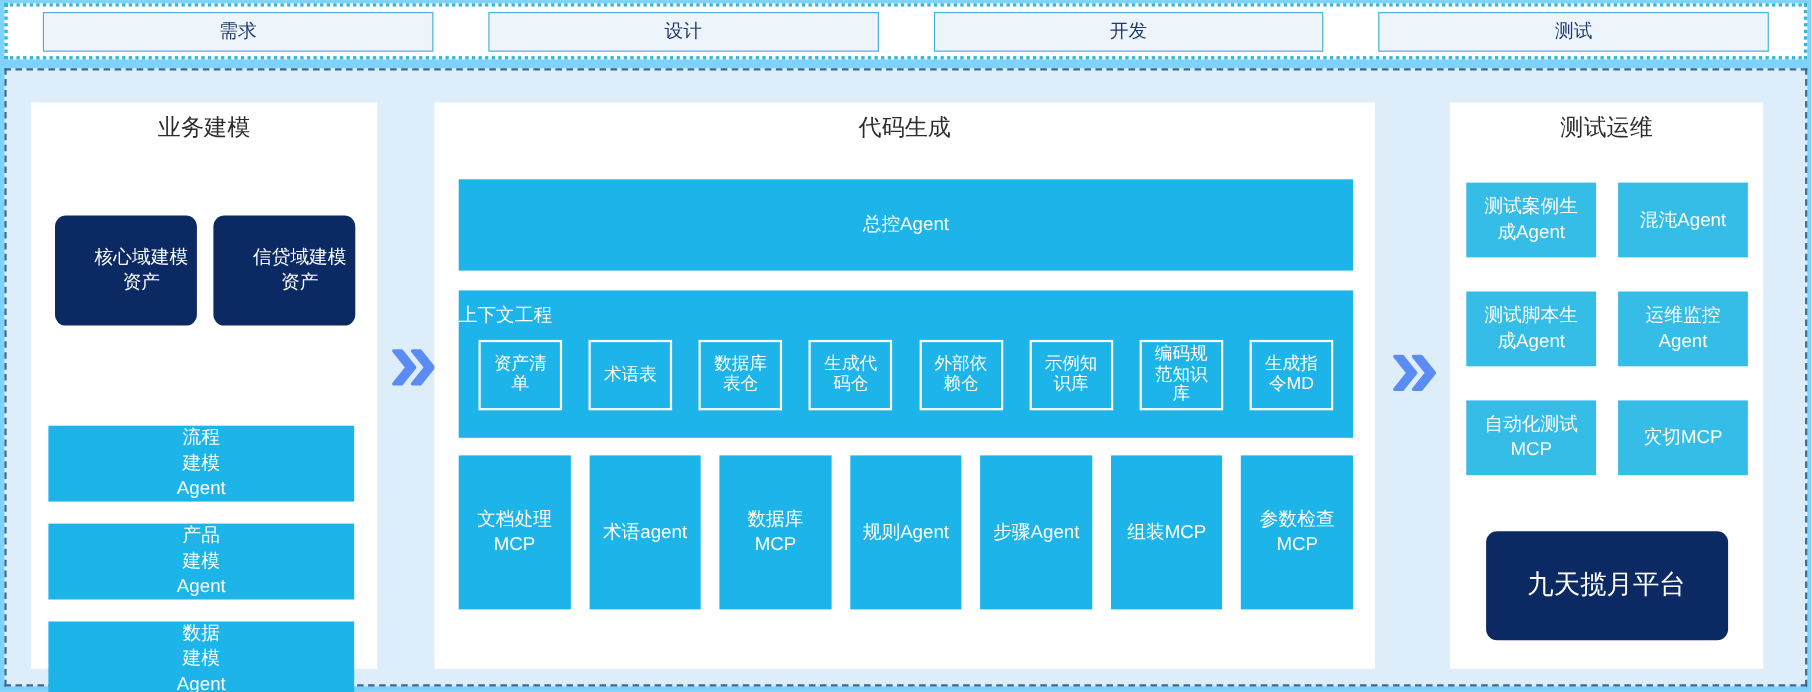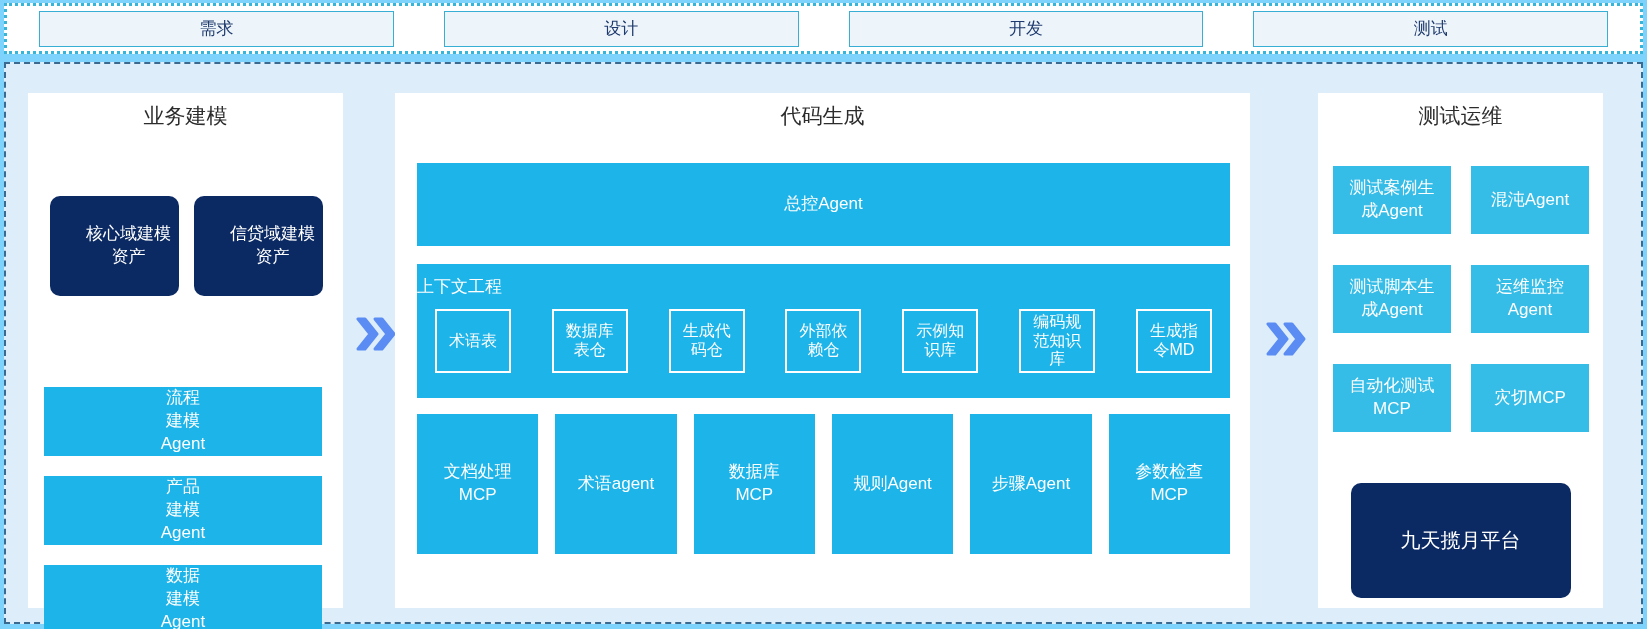--- a/index.html
+++ b/index.html
@@ -60,21 +60,21 @@
   .tool-row { display:flex; gap:17px; margin:16px 20px 0 22px; }
   .tool-row .box { flex:1; height:140px; }
   
   .panel-right { left:1312px; width:285px; }
   .ops-grid {
     display:grid; grid-template-columns:1fr 1fr; gap:31px 20px;
     margin:36px 14px 0 15px;
   }
   .ops-grid .box { height:68px; }
   .platform-box {
-    margin:51px auto 0; width:220px; height:115px; font-size:20px;
+    margin:51px auto 0; width:220px; height:99px; font-size:24px;
   }
   
   .chevron { position:absolute; width:40px; height:34px; }
   .chevron-1 { left:350px; top:253px; }
   .chevron-2 { left:1260px; top:258px; }
 </style>
 </head>
 <body>
 
 <div class="page">
@@ -115,20 +115,22 @@
         <polygon points="19,2 26,2 38,17 26,32 19,32 31,17" fill="#5b8cf3" stroke="#5b8cf3" stroke-width="3" stroke-linejoin="round"></polygon>
       </svg>
     </div>
 
     <div class="panel panel-mid">
       <div class="panel-title">代码生成</div>
       <div class="box cyan master-bar">总控Agent</div>
       <div class="context-wrap">
         <div class="context-title">上下文工程</div>
         <div class="context-items">
+          <div class="box">资产清
+单</div>
           <div class="box">术语表</div>
           <div class="box">数据库
 表仓</div>
           <div class="box">生成代
 码仓</div>
           <div class="box">外部依
 赖仓</div>
           <div class="box">示例知
 识库</div>
           <div class="box">编码规
@@ -139,20 +141,21 @@
         </div>
       </div>
       <div class="tool-row">
         <div class="box cyan">文档处理
 MCP</div>
         <div class="box cyan">术语agent</div>
         <div class="box cyan">数据库
 MCP</div>
         <div class="box cyan">规则Agent</div>
         <div class="box cyan">步骤Agent</div>
+        <div class="box cyan">组装MCP</div>
         <div class="box cyan">参数检查
 MCP</div>
       </div>
     </div>
 
     <div class="chevron chevron-2">
       <svg width="40" height="34" viewBox="0 0 40 34">
         <polygon points="2,2 9,2 21,17 9,32 2,32 14,17" fill="#5b8cf3" stroke="#5b8cf3" stroke-width="3" stroke-linejoin="round"></polygon>
         <polygon points="19,2 26,2 38,17 26,32 19,32 31,17" fill="#5b8cf3" stroke="#5b8cf3" stroke-width="3" stroke-linejoin="round"></polygon>
       </svg>

